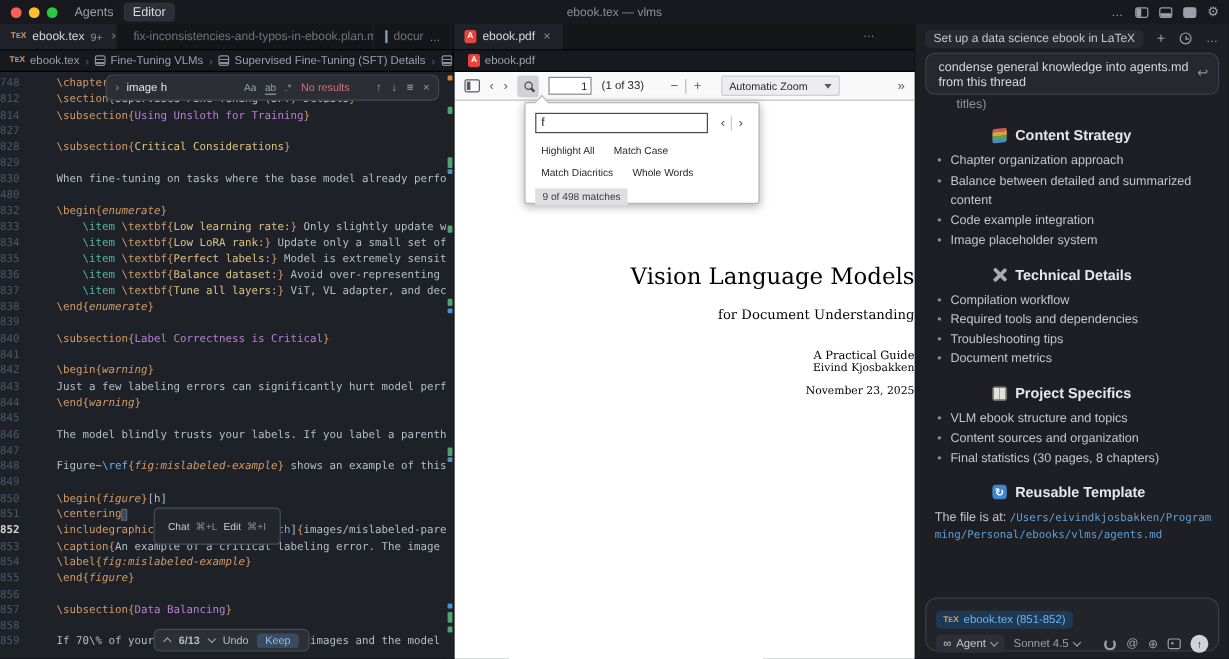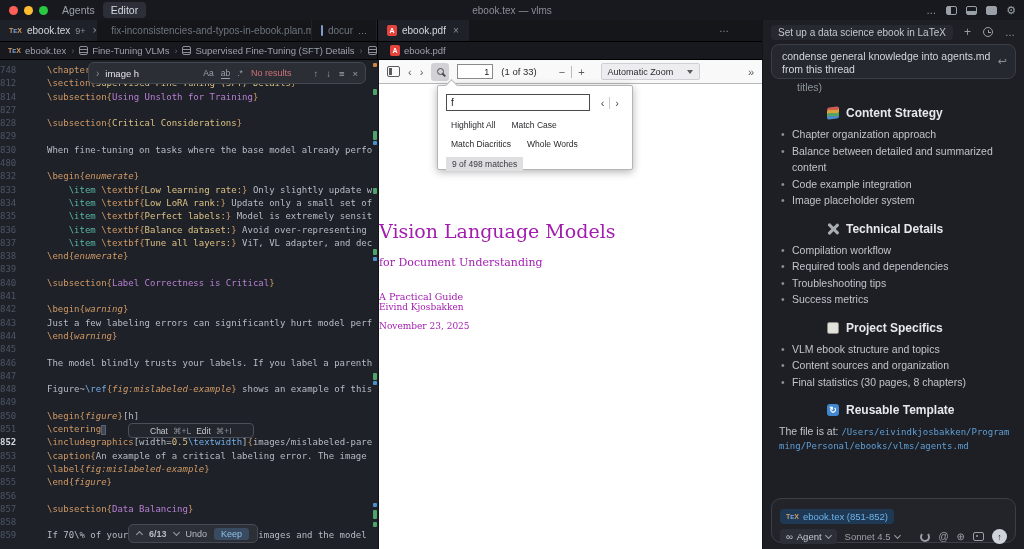--- a/index.html
+++ b/index.html
@@ -63,21 +63,21 @@
   .mark { position:absolute; left:1px; width:4px; border-radius:1px; }
 
   .esearch { position:absolute; left:88px; top:2px; width:278px; height:22px; background:#2b2e35; border:1px solid #43474f; border-radius:6px; display:flex; align-items:center; padding:0 7px; gap:6px; z-index:5; }
   .esearch .caret-r { color:#8a8f98; font-size:10px; }
   .esearch input { background:transparent; border:none; outline:none; color:#e2e4e8; font-size:9.5px; width:92px; font-family:"Liberation Sans",sans-serif; }
   .es-ops { display:flex; gap:7px; color:#9aa0a8; font-size:8.5px; align-items:center; }
   .es-ops .ww { border-bottom:1px solid #9aa0a8; }
   .es-status { color:#d07277; font-size:9px; margin-left:2px; white-space:nowrap; }
   .es-icons { display:flex; gap:8px; color:#9aa0a8; font-size:9.5px; margin-left:auto; align-items:center; }
 
-  .tooltip { position:absolute; left:128px; top:363px; height:15px; background:#23262c; border:1px solid #4a4f59; border-radius:4px; display:flex; align-items:center; gap:5px; padding:0 21px; z-index:6; font-size:8.5px; }
+  .tooltip { position:absolute; left:128px; top:363px; height:31px; background:#23262c; border:1px solid #4a4f59; border-radius:4px; display:flex; align-items:center; gap:5px; padding:0 11px; z-index:6; font-size:8.5px; }
   .tt-l { color:#c6c9ce; } .tt-k { color:#868c96; }
 
   .reviewbar { position:absolute; left:128px; top:464px; height:19px; background:#2c2f36; border:1px solid #454a54; border-radius:5px; display:flex; align-items:center; gap:7px; padding:0 8px; z-index:6; }
   .rb-count { color:#b6bcc6; font-size:9px;font-weight:bold; }
   .chev { width:5px; height:5px; border-left:1.5px solid #9aa0a8; border-bottom:1.5px solid #9aa0a8; display:inline-block; }
   .chev.up { transform:rotate(135deg); margin-bottom:-2px;} .chev.down { transform:rotate(-45deg); margin-top:-2px;}
   .rb-undo { color:#b6bcc6; font-size:9px; }
   .rb-keep { background:#394b60; color:#8fc0e8; font-size:9px; border-radius:3px; padding:1px 7px; }
 
   
@@ -100,21 +100,21 @@
   .findbar { position:absolute; left:58px; top:25px; width:196px; height:85px; background:#fff; border:1px solid #b5b5b7; border-radius:2px; box-shadow:0 2px 8px rgba(0,0,0,.3); z-index:8; }
   .findbar::before{content:"";position:absolute;top:-5px;left:9px;width:8px;height:8px;background:#fff;border-left:1px solid #b5b5b7;border-top:1px solid #b5b5b7;transform:rotate(45deg);}
   .fb-row1 { display:flex; align-items:center; margin:8px 8px 0 8px; gap:6px; }
   .fb-input { flex:1; height:17px; border:1px solid #4a4a4e; background:#fff; font-size:10px; padding:0 4px; color:#1a1a1c; font-family:"Liberation Sans",sans-serif; }
   .fb-nav { display:flex; align-items:center; gap:0; color:#4a4a4e; font-size:11px; }
   .fb-nav span { padding:0 5px; }
   .fb-nav .sep { width:1px; height:12px; background:#c8c8cc; padding:0; }
   .fb-opts { display:flex; gap:16px; margin:9px 0 0 13px; font-size:8.5px; color:#2a2a2e;text-align:right; }
   .fb-matches { display:inline-block; margin:8px 0 0 8px; background:#dfdfe2; color:#3a3a3e; font-size:8.5px; padding:2px 6px; }
 
-  .pdfpage { position:absolute; left:0; top:24px; right:0; bottom:0; background:#fff; font-family:"DejaVu Serif", serif; color:#a21caf; text-align:left; }
+  .pdfpage { position:absolute; left:0; top:24px; right:0; bottom:0; background:#fff; font-family:"DejaVu Serif", serif; color:#000000; text-align:right; }
   .pp-title { font-size:19px; margin-top:136px; }
   .pp-sub { font-size:11px; margin-top:14px; }
   .pp-guide { font-size:9.5px; margin-top:22px; }
   .pp-author { font-size:9px; }
   .pp-date { font-size:9px; margin-top:9px; }
 
   
   .panel { position:absolute; left:763px; top:20px; width:261px; height:529px; background:#1d1f24; }
   .p-header { position:absolute; left:0; top:0; right:0; height:24px; display:flex; align-items:center; padding:0 8px; }
   .p-title { background:#26292f; border-radius:4px; padding:2px 7px; font-size:10px; color:#c3c7cd; white-space:nowrap; }
@@ -409,21 +409,21 @@
             <li>Image placeholder system</li>
           </ul>
           <div class="sec-h">
             <span class="sec-icon si-tools-icon"></span>
             <span>Technical Details</span>
           </div>
           <ul class="sec-ul">
             <li>Compilation workflow</li>
             <li>Required tools and dependencies</li>
             <li>Troubleshooting tips</li>
-            <li>Success metrics</li>
+            <li>Document metrics</li>
           </ul>
           <div class="sec-h">
             <span class="sec-icon si-book-icon"></span>
             <span>Project Specifics</span>
           </div>
           <ul class="sec-ul">
             <li>VLM ebook structure and topics</li>
             <li>Content sources and organization</li>
             <li>Final statistics (30 pages, 8 chapters)</li>
           </ul>

